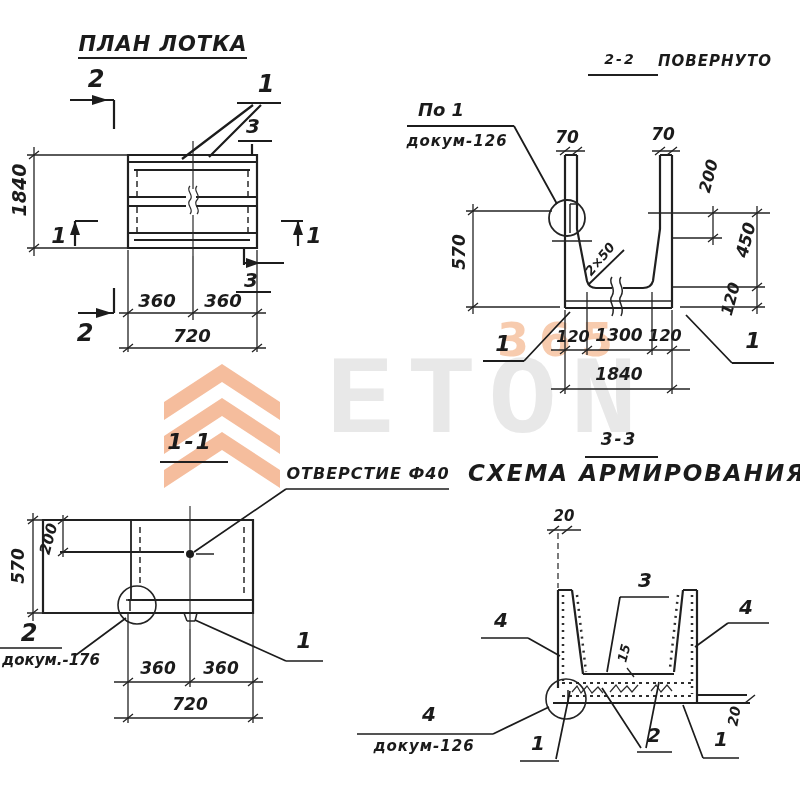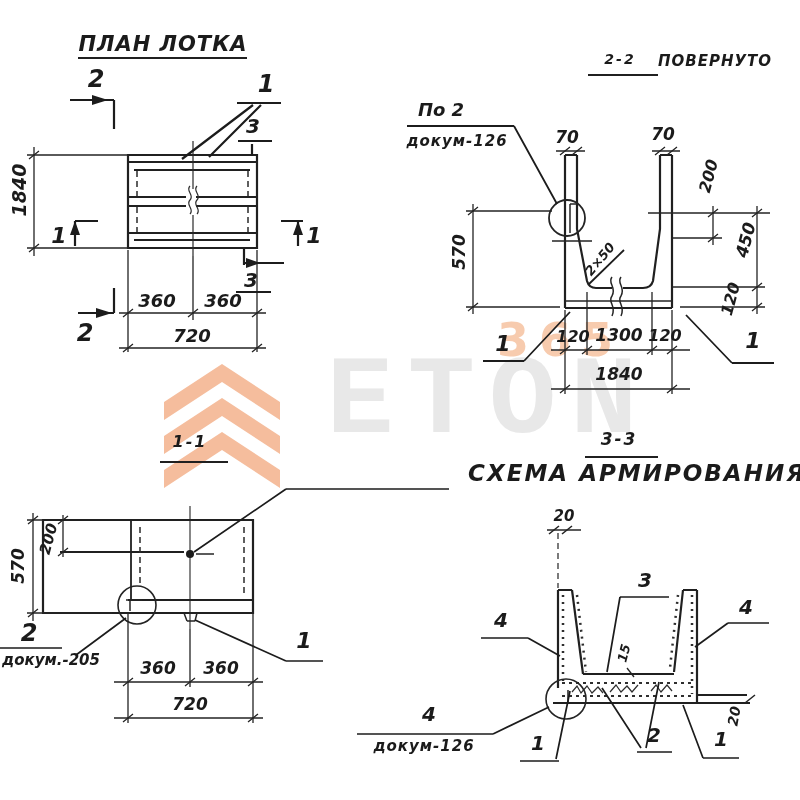--- a/index.html
+++ b/index.html
@@ -186,41 +186,42 @@
     <span class="lbl" style="left:314px;top:236px;font-size:22px;">1</span>
     <span class="lbl" style="left:85px;top:333px;font-size:24px;">2</span>
     <span class="lbl" style="left:251px;top:280px;font-size:20px;">3</span>
     <span class="lbl rot90" style="left:19px;top:190px;font-size:19px;">1840</span>
     <span class="lbl" style="left:157px;top:301px;font-size:18px;">360</span>
     <span class="lbl" style="left:223px;top:301px;font-size:18px;">360</span>
     <span class="lbl" style="left:192px;top:336px;font-size:18px;">720</span>
 
     <span class="lbl" style="left:620px;top:59px;font-size:14px;letter-spacing:2px;">2-2</span>
     <span class="lbl" style="left:715px;top:61px;font-size:15px;letter-spacing:1px;">ПОВЕРНУТО</span>
-    <span class="lbl" style="left:441px;top:110px;font-size:18px;">По 2</span>
+    <span class="lbl" style="left:441px;top:110px;font-size:18px;">По 1</span>
     <span class="lbl" style="left:457px;top:141px;font-size:15px;letter-spacing:1px;">докум-126</span>
     <span class="lbl" style="left:567px;top:137px;font-size:17px;">70</span>
     <span class="lbl" style="left:663px;top:134px;font-size:17px;">70</span>
     <span class="lbl rot75" style="left:709px;top:176px;font-size:16px;">200</span>
     <span class="lbl rot75" style="left:746px;top:240px;font-size:17px;">450</span>
     <span class="lbl rot75" style="left:731px;top:299px;font-size:16px;">120</span>
     <span class="lbl rot90" style="left:459px;top:252px;font-size:17px;">570</span>
     <span class="lbl rot50" style="left:600px;top:259px;font-size:13px;">2×50</span>
     <span class="lbl" style="left:573px;top:337px;font-size:16px;">120</span>
     <span class="lbl" style="left:619px;top:335px;font-size:17px;">1300</span>
     <span class="lbl" style="left:665px;top:336px;font-size:16px;">120</span>
     <span class="lbl" style="left:619px;top:374px;font-size:17px;">1840</span>
     <span class="lbl" style="left:503px;top:344px;font-size:22px;">1</span>
     <span class="lbl" style="left:753px;top:341px;font-size:22px;">1</span>
 
-    <span class="lbl" style="left:190px;top:442px;font-size:16px;letter-spacing:2px;">1-1</span>
+    <span class="lbl" style="left:190px;top:442px;font-size:22px;letter-spacing:2px;">1-1</span>
+    <span class="lbl" style="left:368px;top:474px;font-size:16px;letter-spacing:1px;">ОТВЕРСТИЕ Ф40</span>
     <span class="lbl rot90" style="left:18px;top:566px;font-size:17px;">570</span>
     <span class="lbl rot75" style="left:49px;top:539px;font-size:15px;">200</span>
     <span class="lbl" style="left:29px;top:633px;font-size:24px;">2</span>
-    <span class="lbl" style="left:51px;top:660px;font-size:15px;">докум.-205</span>
+    <span class="lbl" style="left:51px;top:660px;font-size:15px;">докум.-176</span>
     <span class="lbl" style="left:304px;top:641px;font-size:22px;">1</span>
     <span class="lbl" style="left:158px;top:668px;font-size:17px;">360</span>
     <span class="lbl" style="left:221px;top:668px;font-size:17px;">360</span>
     <span class="lbl" style="left:190px;top:704px;font-size:17px;">720</span>
 
     <span class="lbl" style="left:619px;top:439px;font-size:17px;letter-spacing:2px;">3-3</span>
     <span class="lbl" style="left:637px;top:473px;font-size:23px;letter-spacing:2px;">СХЕМА АРМИРОВАНИЯ</span>
     <span class="lbl" style="left:564px;top:516px;font-size:15px;">20</span>
     <span class="lbl" style="left:645px;top:580px;font-size:20px;">3</span>
     <span class="lbl" style="left:501px;top:620px;font-size:20px;">4</span>

